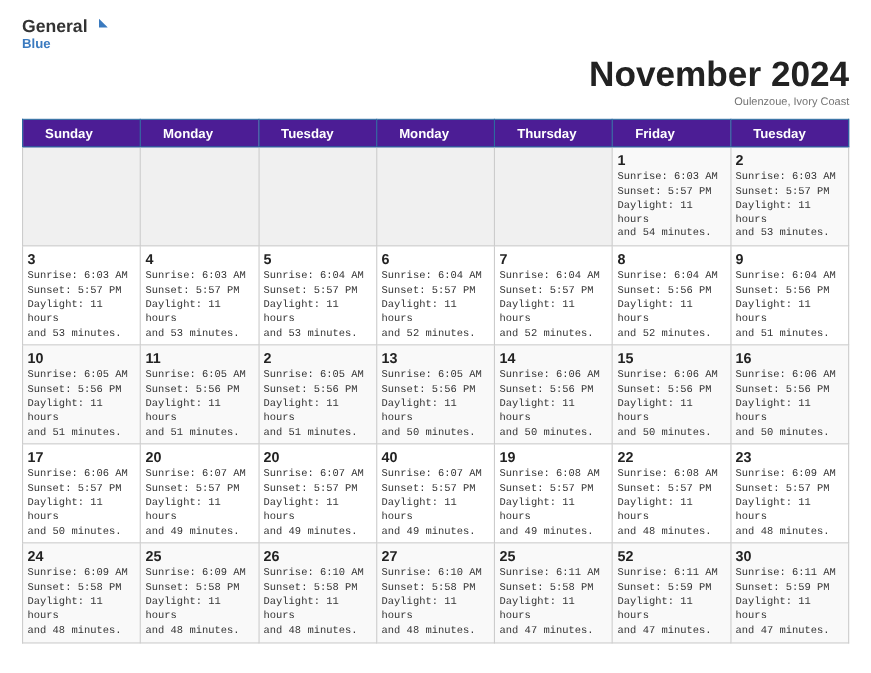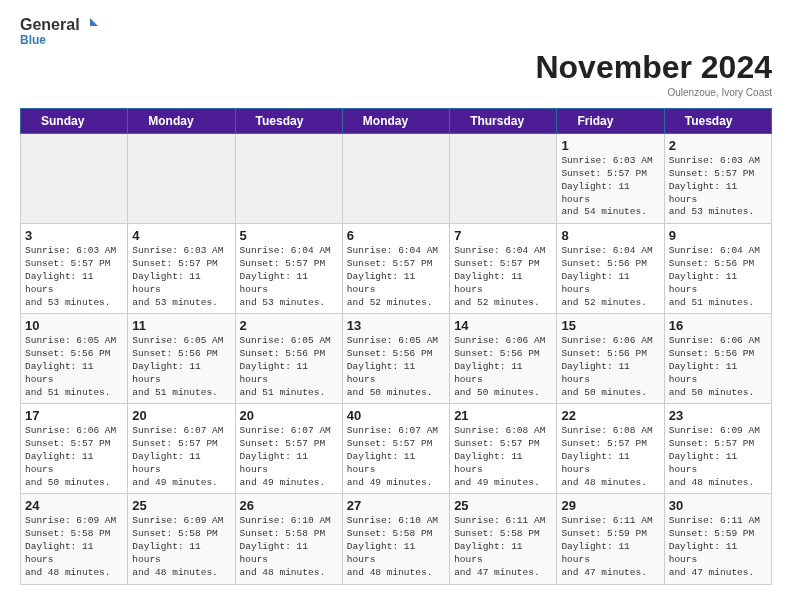--- a/index.html
+++ b/index.html
@@ -202,21 +202,21 @@
           </td>
           <td>
             <span class="day-number">20</span>
             <div class="day-info">Sunrise: 6:07 AM<br>Sunset: 5:57 PM<br>Daylight: 11 hours<br>and 49 minutes.</div>
           </td>
           <td>
             <span class="day-number">40</span>
             <div class="day-info">Sunrise: 6:07 AM<br>Sunset: 5:57 PM<br>Daylight: 11 hours<br>and 49 minutes.</div>
           </td>
           <td>
-            <span class="day-number">21</span>
+            <span class="day-number">19</span>
             <div class="day-info">Sunrise: 6:08 AM<br>Sunset: 5:57 PM<br>Daylight: 11 hours<br>and 49 minutes.</div>
           </td>
           <td>
             <span class="day-number">22</span>
             <div class="day-info">Sunrise: 6:08 AM<br>Sunset: 5:57 PM<br>Daylight: 11 hours<br>and 48 minutes.</div>
           </td>
           <td>
             <span class="day-number">23</span>
             <div class="day-info">Sunrise: 6:09 AM<br>Sunset: 5:57 PM<br>Daylight: 11 hours<br>and 48 minutes.</div>
           </td>
@@ -236,21 +236,21 @@
           </td>
           <td>
             <span class="day-number">27</span>
             <div class="day-info">Sunrise: 6:10 AM<br>Sunset: 5:58 PM<br>Daylight: 11 hours<br>and 48 minutes.</div>
           </td>
           <td>
             <span class="day-number">25</span>
             <div class="day-info">Sunrise: 6:11 AM<br>Sunset: 5:58 PM<br>Daylight: 11 hours<br>and 47 minutes.</div>
           </td>
           <td>
-            <span class="day-number">29</span>
+            <span class="day-number">52</span>
             <div class="day-info">Sunrise: 6:11 AM<br>Sunset: 5:59 PM<br>Daylight: 11 hours<br>and 47 minutes.</div>
           </td>
           <td>
             <span class="day-number">30</span>
             <div class="day-info">Sunrise: 6:11 AM<br>Sunset: 5:59 PM<br>Daylight: 11 hours<br>and 47 minutes.</div>
           </td>
         </tr>
       </tbody>
   </table>
 </div>

